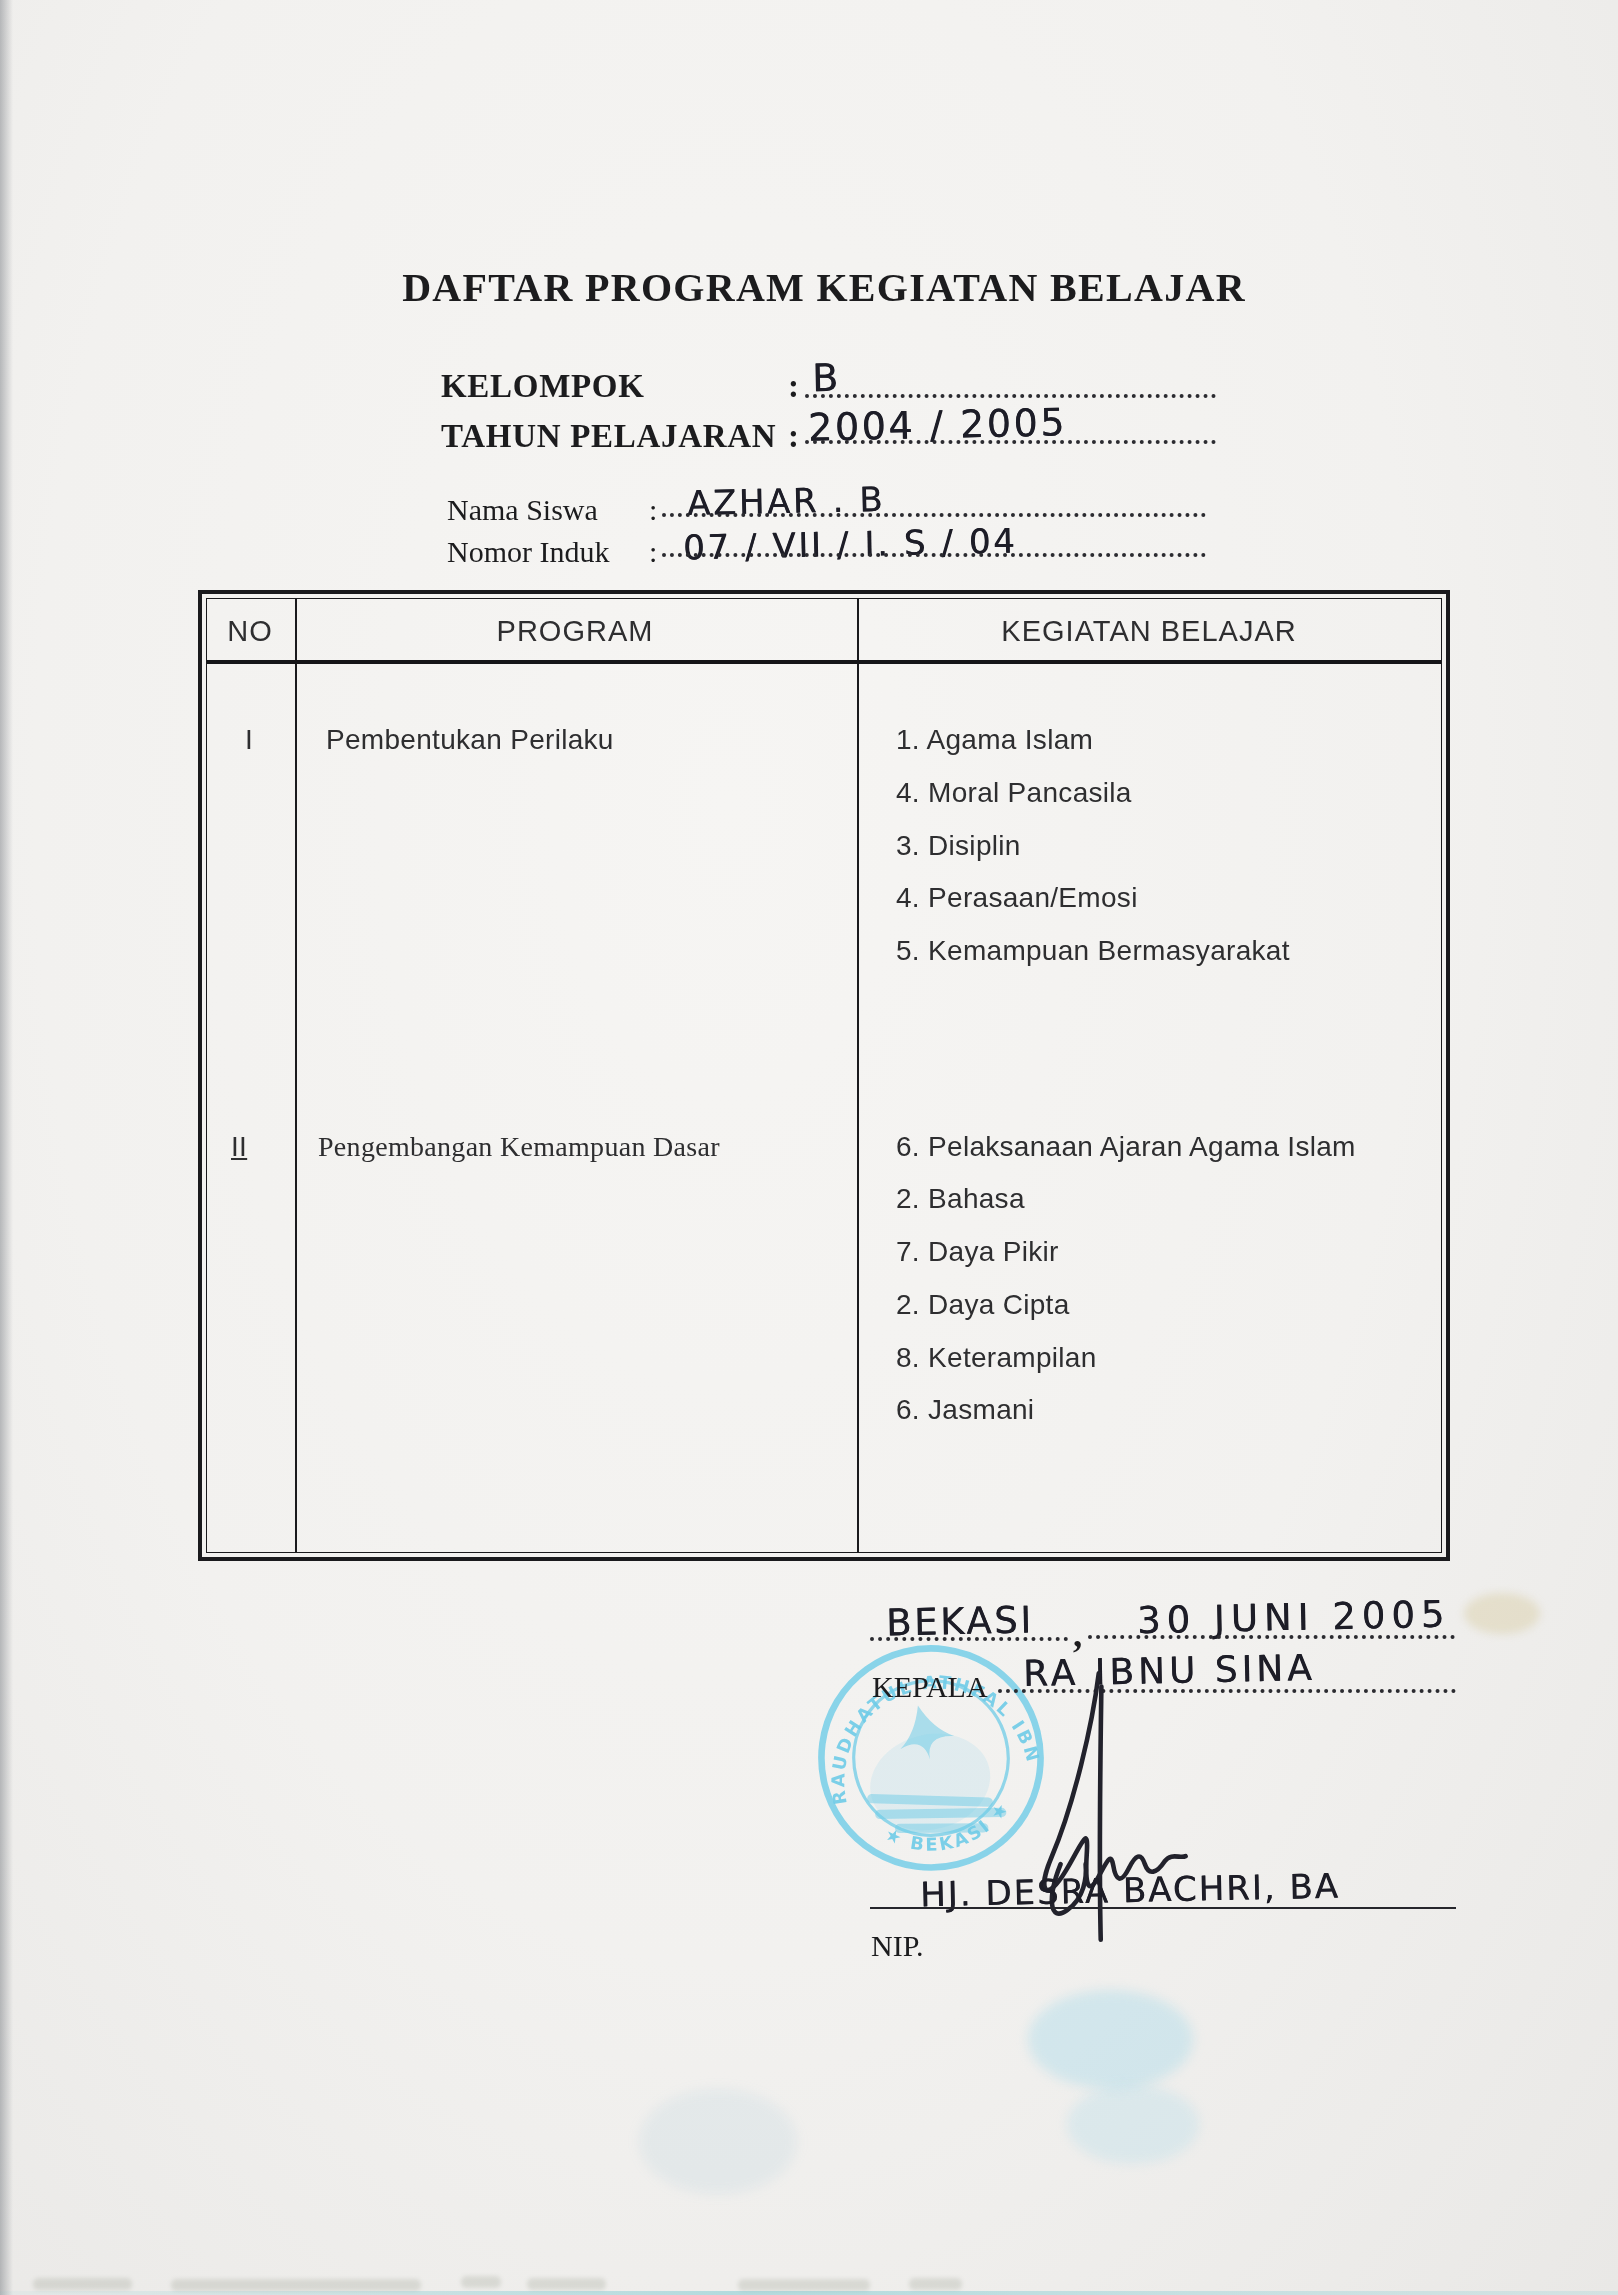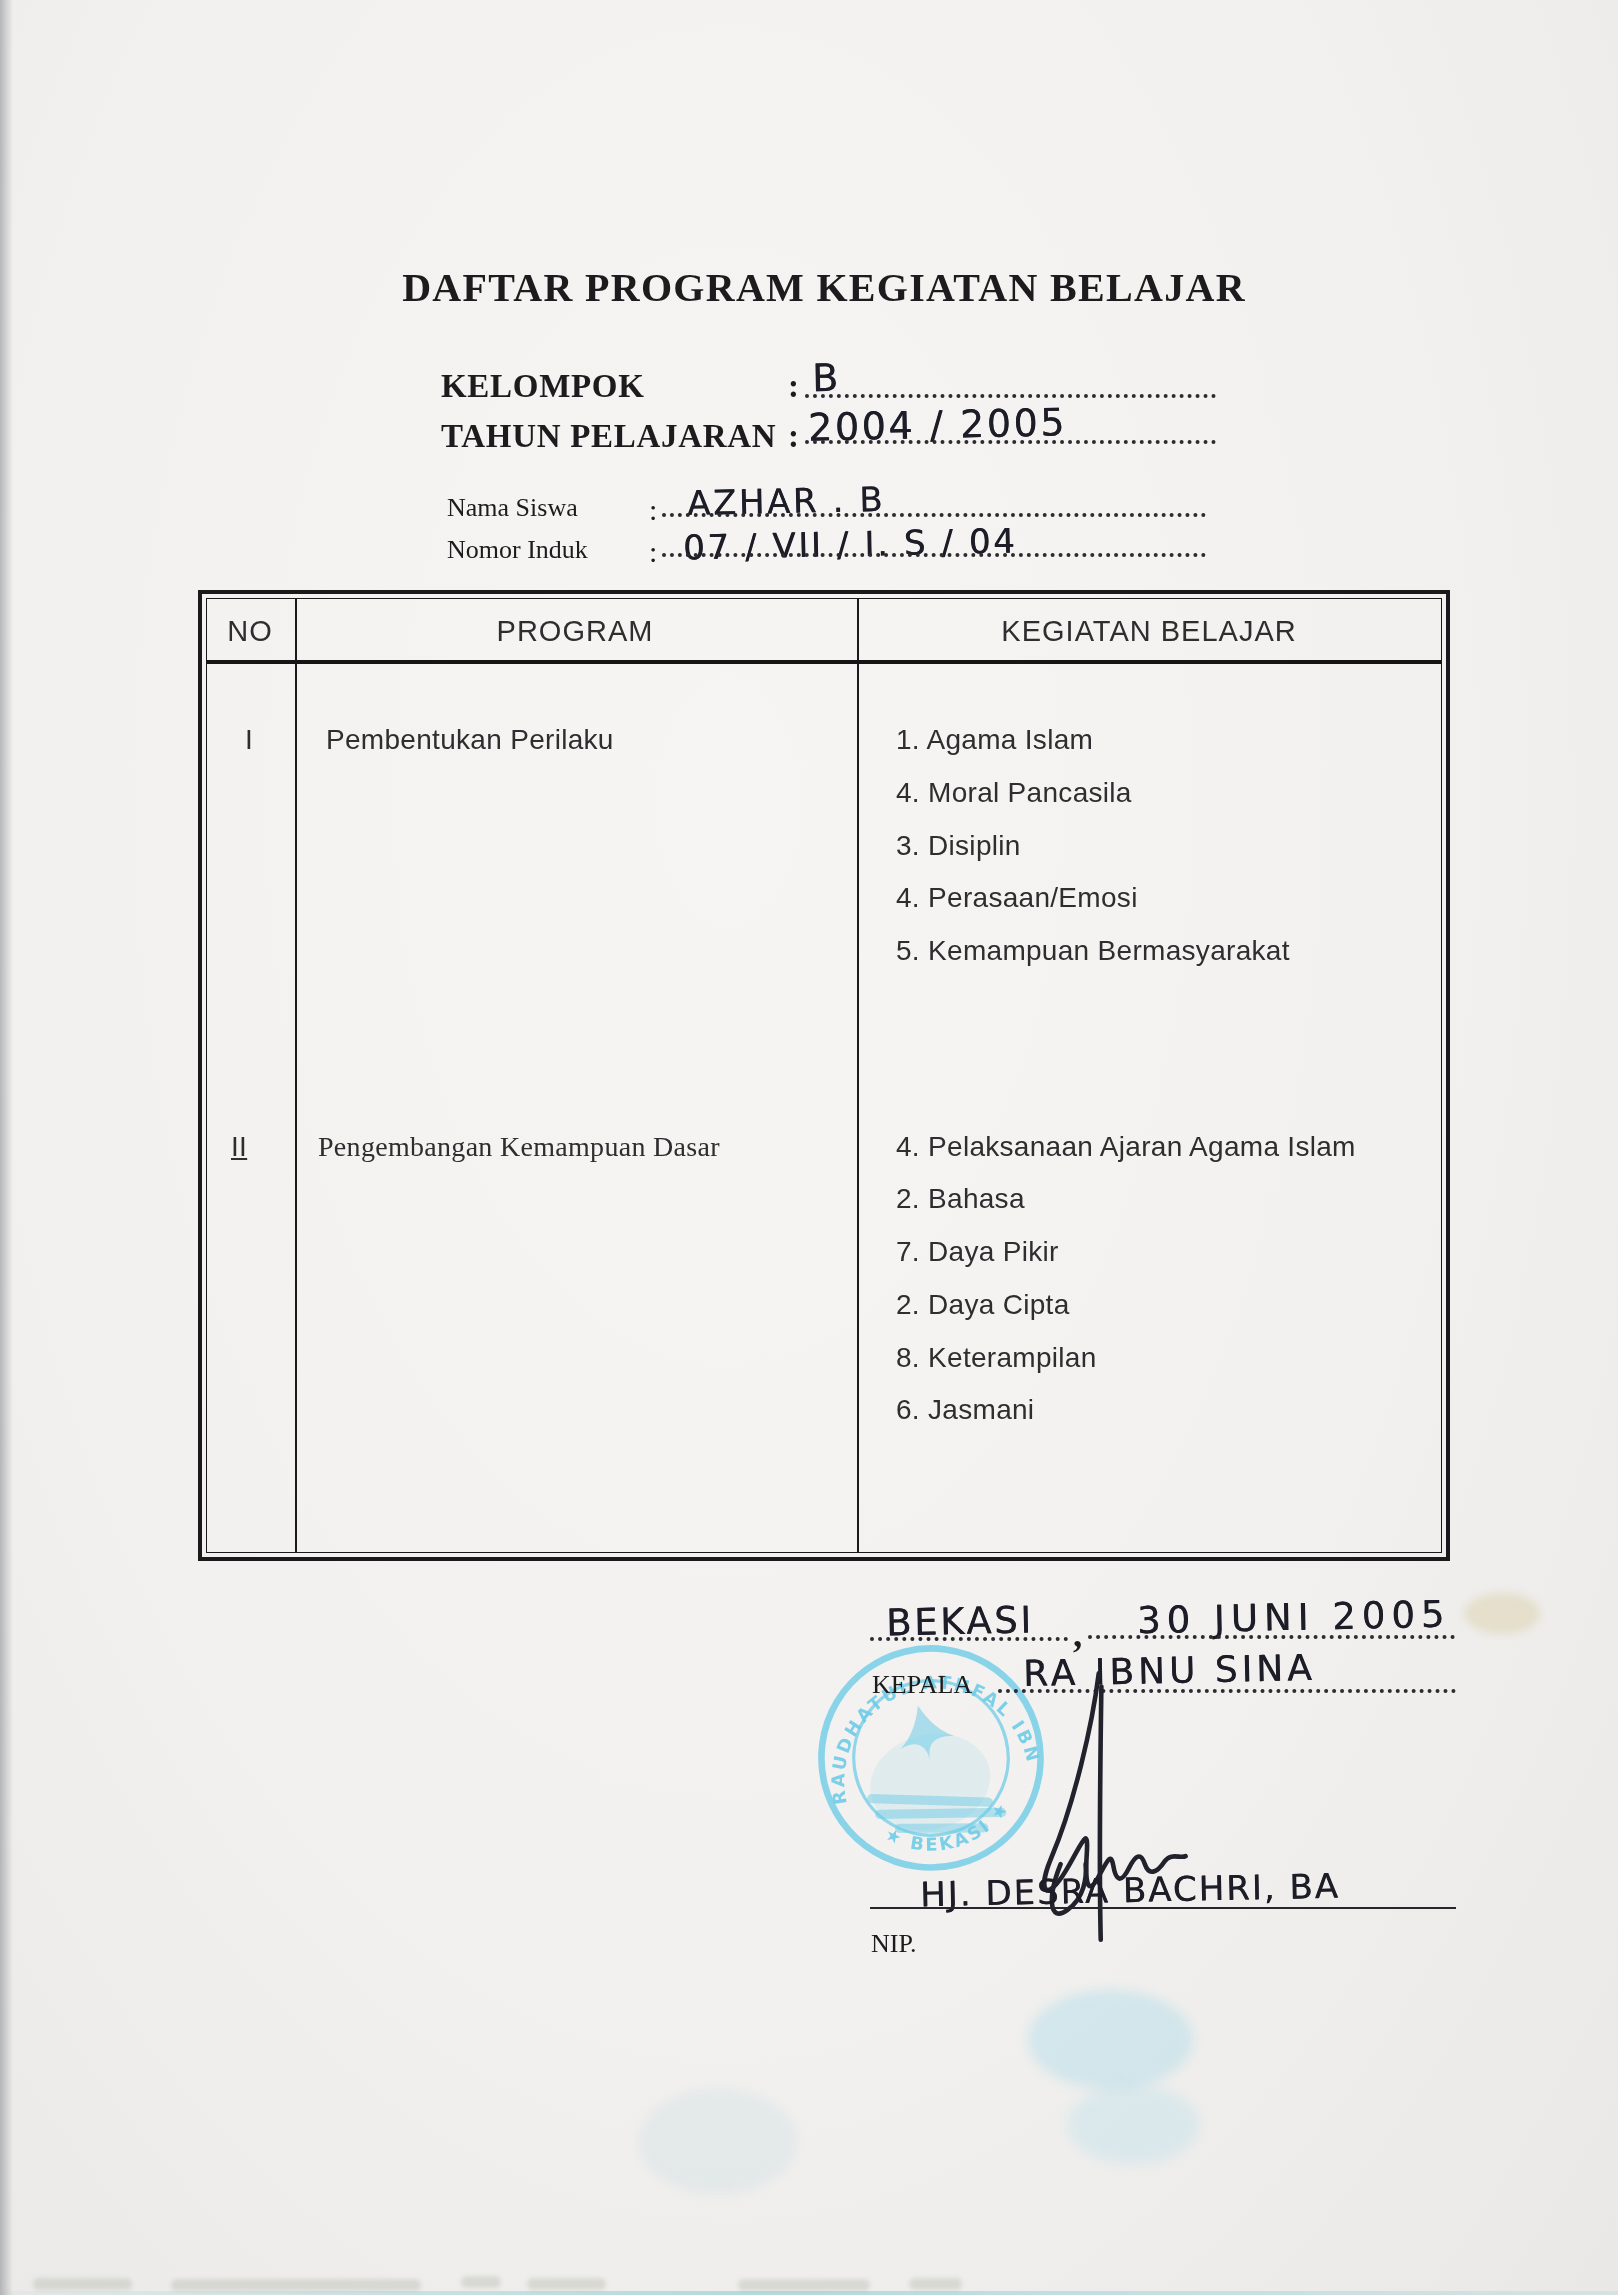--- a/index.html
+++ b/index.html
@@ -5,21 +5,21 @@
   html,body{margin:0;padding:0;background:#e6e5e3;}
   .page{
     position:relative;width:1618px;height:2295px;overflow:hidden;
     background:radial-gradient(ellipse at 45% 35%, #f6f5f3 0%, #f2f1ef 55%, #e9e8e6 100%);
     font-family:"Liberation Serif", serif;color:#1c1c1e;
   }
   .abs{position:absolute;white-space:nowrap;}
   
   .t-title{font-weight:bold;font-size:40px;letter-spacing:1.3px;transform:translateX(-50%);}
   .t-label-bold{font-weight:bold;font-size:33px;letter-spacing:0.7px;}
-  .t-label{font-size:26px;}
+  .t-label{font-size:30px;}
   .t-colon-b{font-weight:bold;font-size:33px;}
   .t-colon{font-size:30px;}
   .t-comma{font-size:37px;font-weight:bold;}
   
   .sans{font-family:"Liberation Sans", sans-serif;color:#2e2e30;}
   .th-text{font-size:29px;letter-spacing:1px;transform:translateX(-50%);}
   .td-text{font-size:28px;letter-spacing:0.3px;}
   
   .hw{
     font-family:"DejaVu Sans", sans-serif;color:#1d1d27;
@@ -99,21 +99,21 @@
       <div class="abs sans td-text" style="left:38px;top:125px;">I</div>
       <div class="abs sans td-text" style="left:119px;top:125px;">Pembentukan Perilaku</div>
       <div class="abs sans td-text" style="left:689px;top:125px;">1. Agama Islam</div>
       <div class="abs sans td-text" style="left:689px;top:178px;">4. Moral Pancasila</div>
       <div class="abs sans td-text" style="left:689px;top:231px;">3. Disiplin</div>
       <div class="abs sans td-text" style="left:689px;top:283px;">4. Perasaan/Emosi</div>
       <div class="abs sans td-text" style="left:689px;top:336px;">5. Kemampuan Bermasyarakat</div>
 
       <div class="abs sans td-text" style="left:24px;top:532px;text-decoration:underline;">II</div>
       <div class="abs sans td-text" style="left:111px;top:532px;font-family:Liberation Serif, serif;">Pengembangan Kemampuan Dasar</div>
-      <div class="abs sans td-text" style="left:689px;top:532px;">4. Pelaksanaan Ajaran Agama Islam</div>
+      <div class="abs sans td-text" style="left:689px;top:532px;">6. Pelaksanaan Ajaran Agama Islam</div>
       <div class="abs sans td-text" style="left:689px;top:584px;">2. Bahasa</div>
       <div class="abs sans td-text" style="left:689px;top:637px;">7. Daya Pikir</div>
       <div class="abs sans td-text" style="left:689px;top:690px;">2. Daya Cipta</div>
       <div class="abs sans td-text" style="left:689px;top:743px;">8. Keterampilan</div>
       <div class="abs sans td-text" style="left:689px;top:795px;">6. Jasmani</div>
     </div>
   </div>
 
   <svg class="stamp" viewBox="0 0 400 400">
     <circle cx="200" cy="200" r="166" fill="none" style="stroke:var(--stamp-color)" stroke-width="10" opacity="0.8"></circle>

